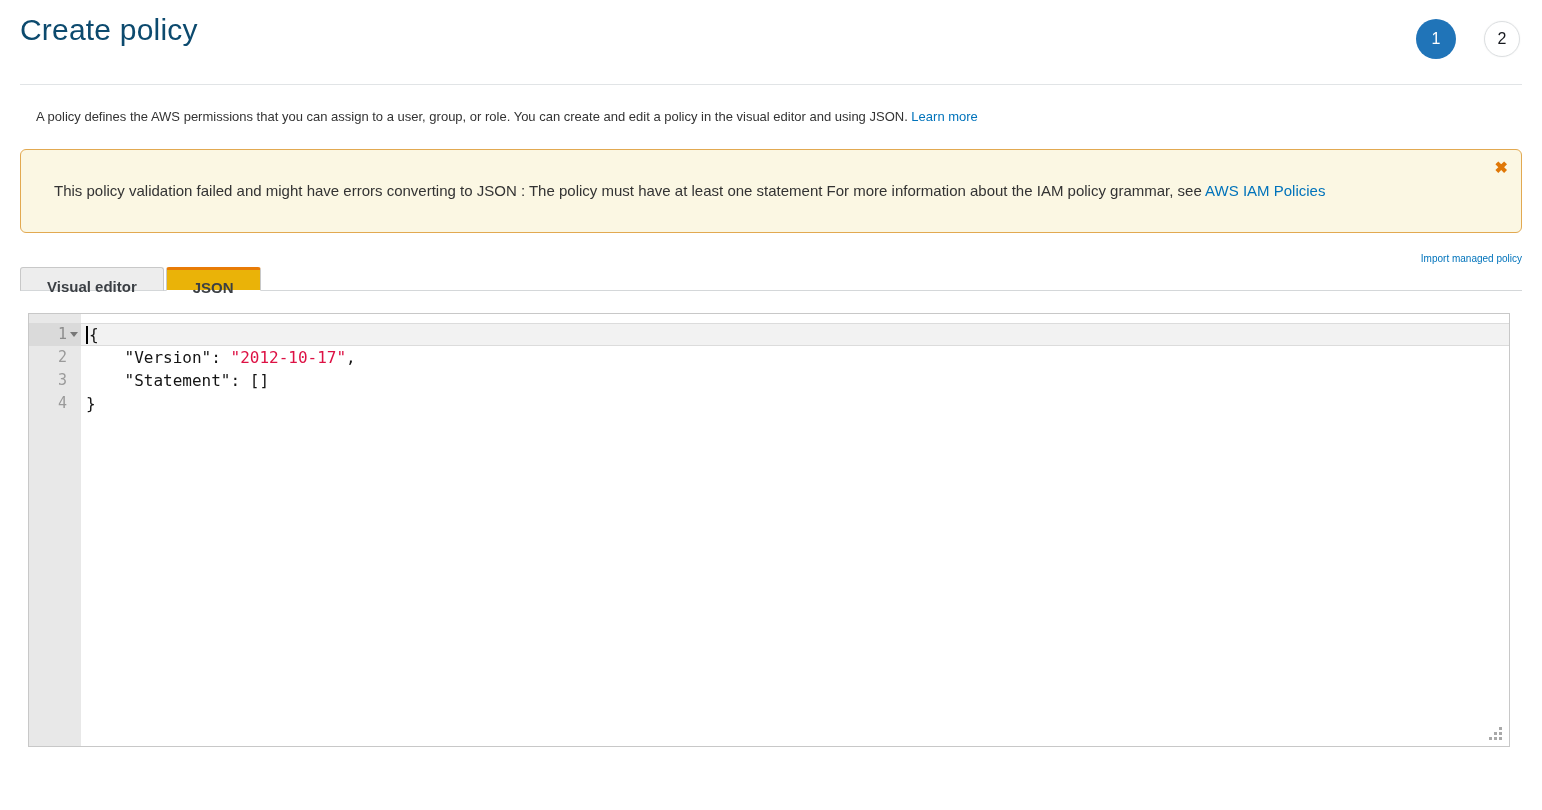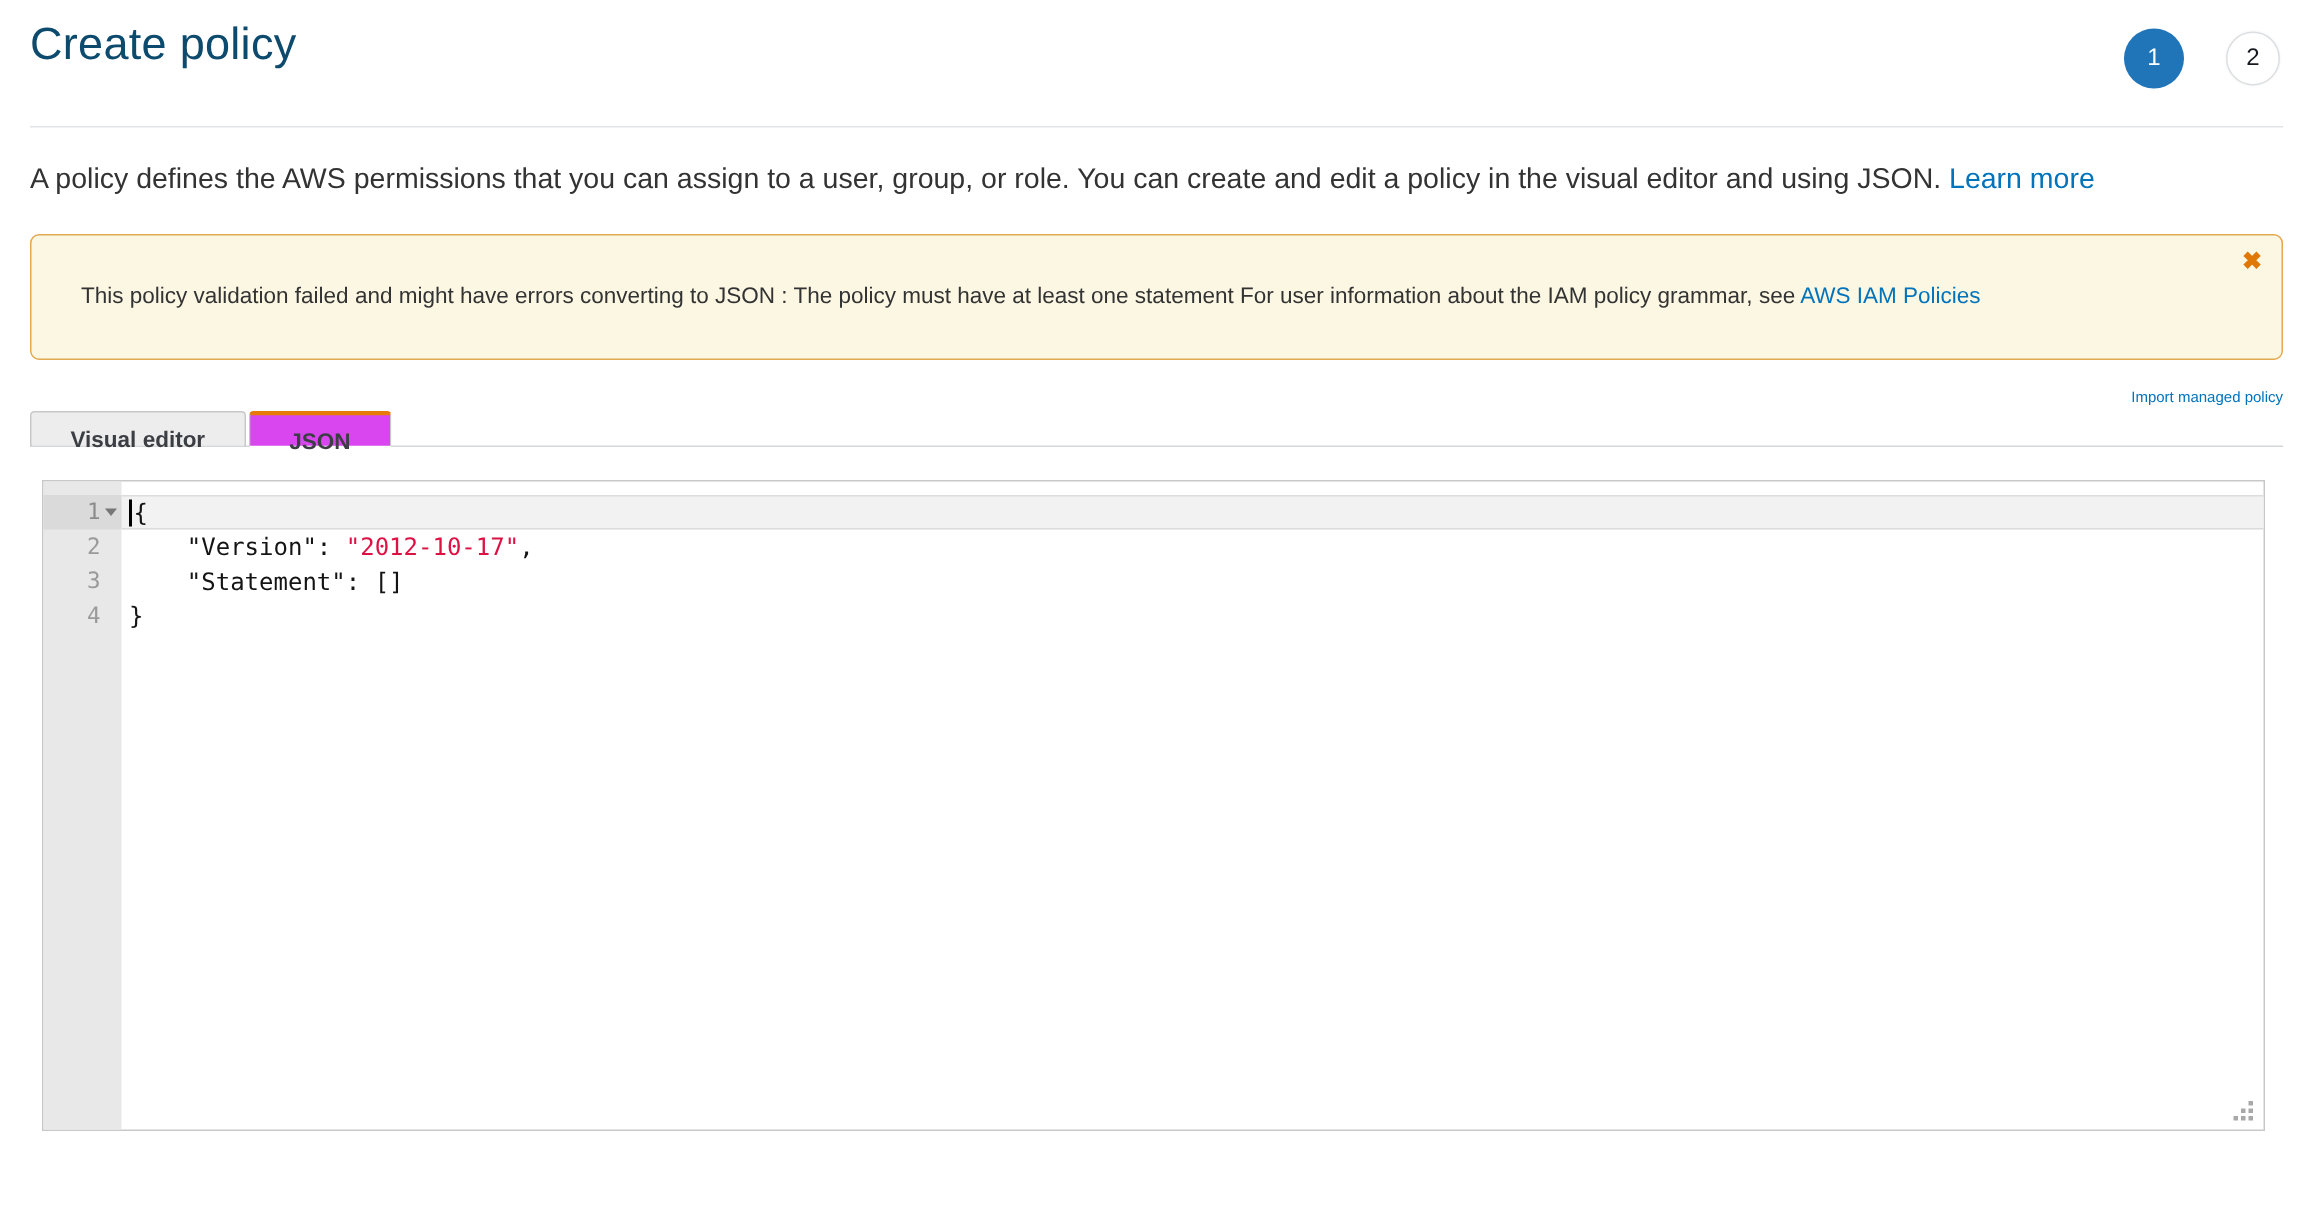--- a/index.html
+++ b/index.html
@@ -46,22 +46,22 @@
     width: 36px; height: 36px;
     background: #ffffff;
     border: 1px solid #dcdfe1;
     color: #16191f;
     margin-left: 28px;
     box-shadow: 0 0 2px rgba(0,0,0,0.06);
   }
 
   
   .intro {
-    margin: 24px 20px 0 20px;
-    font-size: 19px;
+    margin: 24px 20px 0 36px;
+    font-size: 13px;
     color: #333;
   }
   a.blue-link { color: #0073bb; text-decoration: none; cursor: pointer; }
 
   
   .banner {
     position: relative;
     margin: 25px 20px 0 20px;
     background: #fbf7e3;
     border: 1px solid #e2a951;
@@ -101,21 +101,21 @@
     border-radius: 3px 3px 0 0;
     margin-bottom: -1px;
   }
   .tab.inactive {
     background: #ededed;
     border: 1px solid #c8c8c8;
     border-bottom: 1px solid #d4d7d9;
     margin-right: 2px;
   }
   .tab.active {
-    background: #d946ef;
+    background: #eab308;
     border: 1px solid #c8c8c8;
     border-top: 3px solid #e87b06;
     border-bottom: 1px solid #ffffff;
     line-height: 36px;
   }
   .import-link {
     position: absolute;
     right: 0; top: 3px;
     font-size: 10px;
   }
@@ -202,21 +202,21 @@
   <h1 class="page-title">Create policy</h1>
   <div class="steps">
     <div class="step-circle active">1</div>
     <div class="step-circle inactive">2</div>
   </div>
 </div>
 
 <div class="intro"><span>A policy defines the AWS permissions that you can assign to a user, group, or role. You can create and edit a policy in the visual editor and using JSON. </span><a class="blue-link">Learn more</a></div>
 
 <div class="banner">
-  <span>This policy validation failed and might have errors converting to JSON : The policy must have at least one statement For user information about the IAM policy grammar, see </span><a class="blue-link">AWS IAM Policies</a>
+  <span>This policy validation failed and might have errors converting to JSON : The policy must have at least one statement For more information about the IAM policy grammar, see </span><a class="blue-link">AWS IAM Policies</a>
   <span class="banner-close">✖</span>
 </div>
 
 <div class="tabs-row">
   <div class="tab inactive">Visual editor</div>
   <div class="tab active">JSON</div>
   <a class="blue-link import-link">Import managed policy</a>
 </div>
 
 <div class="editor">

